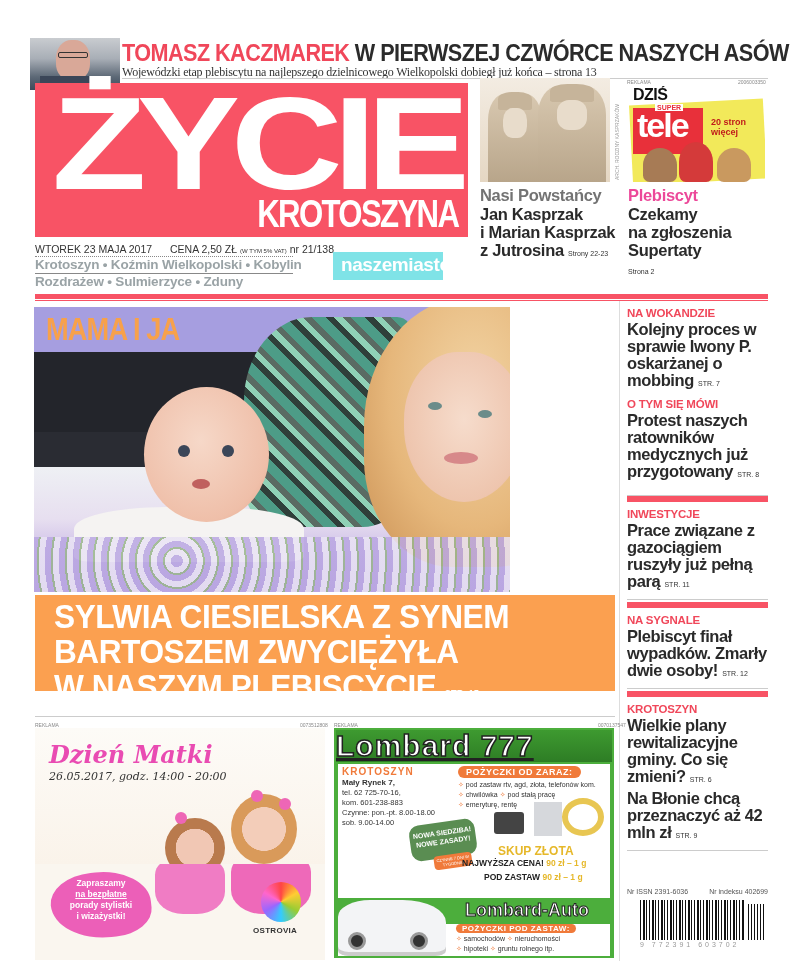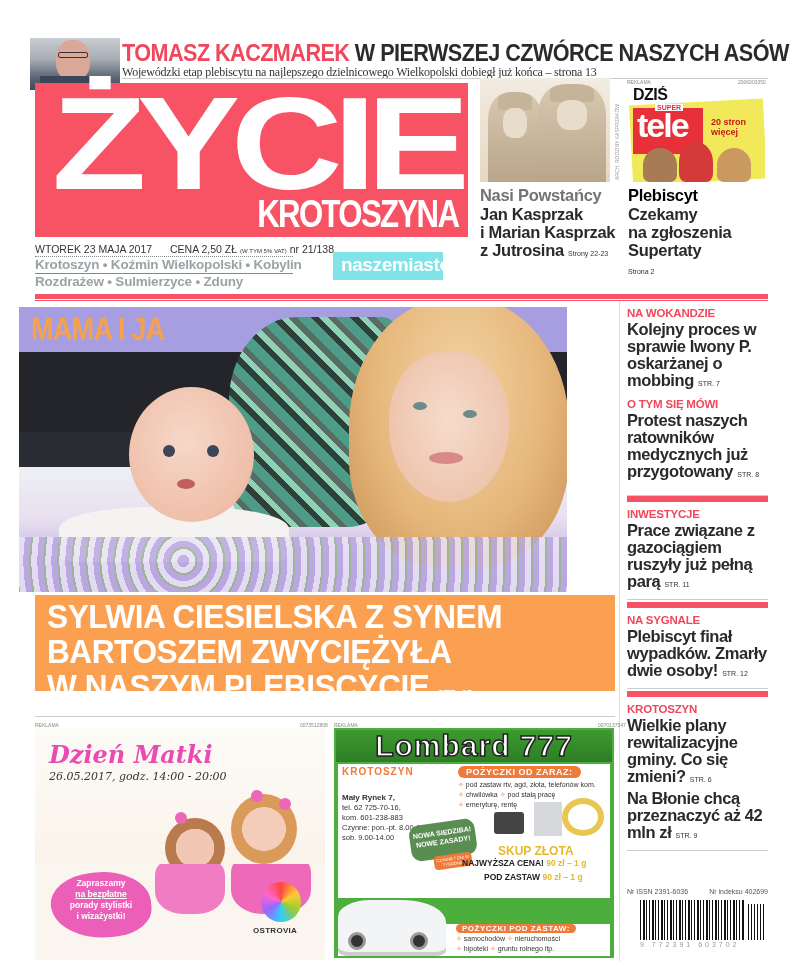--- a/index.html
+++ b/index.html
@@ -46,43 +46,43 @@
     #tele-ad .tele { position:absolute; left:10px; top:20px; font-weight:bold; font-size:34px; color:#fff; letter-spacing:-2px; }
     #tele-ad .super { position:absolute; left:28px; top:18px; font-size:7px; font-weight:bold; color:#e8303a; background:#fff; padding:0 2px; }
     #tele-ad .promo { position:absolute; left:84px; top:31px; font-size:9px; font-weight:bold; color:#c01b1b; }
     .chip { position:absolute; bottom:0; width:34px; height:34px; border-radius:50% 50% 20% 20%; }
 
     #teaser-left { left: 480px; top: 186px; width: 140px; }
     #teaser-left .kick { color:#737373; font-weight:bold; font-size:16.5px; letter-spacing:-0.3px; }
     #teaser-left .head { color:#2a2a2a; font-weight:bold; font-size:16.5px; line-height:18px; letter-spacing:-0.3px; }
     .pg { font-size:7px; font-weight:normal; color:#333; letter-spacing:0; }
     #teaser-right { left: 628px; top: 186px; width: 140px; }
-    #teaser-right .kick { color:#000000; font-weight:bold; font-size:16.5px; letter-spacing:-0.3px; }
+    #teaser-right .kick { color:#ec4899; font-weight:bold; font-size:16.5px; letter-spacing:-0.3px; }
     #teaser-right .head { color:#2a2a2a; font-weight:bold; font-size:16.5px; line-height:18px; letter-spacing:-0.3px; }
     #teaser-right .pg { display:block; margin-top:9px; }
     #main-rule { left: 35px; top: 294px; width: 733px; height: 5px; background:#f85365; }
     #main-rule2 { left: 35px; top: 300px; width: 733px; height:1px; background:#f85365; }
 
     
-    #main-photo { left: 19px; top: 307px; width: 548px; height: 285px; overflow:hidden; background:#2a2c33; }
+    #main-photo { left: 34px; top: 307px; width: 476px; height: 285px; overflow:hidden; background:#2a2c33; }
     #main-photo .band { position:absolute; left:0; top:0; width:100%; height:45px; background:#a69ee0; }
     #main-photo .kicker { position:absolute; left:12px; top:4px; font-weight:bold; font-size:32px; color:#f7a14b; letter-spacing:-1px; transform: scaleX(0.85); transform-origin:left top; }
     #main-photo .bg-dark { position:absolute; left:0; top:45px; width:100%; height:80px; background:#23252b; }
     #main-photo .bed { position:absolute; left:0; top:160px; width:100%; height:130px; background:linear-gradient(180deg,#eef0f4 0%,#e7dff0 40%,#c9b8e6 70%,#b7a2db 100%); }
     #main-photo .blanket { position:absolute; left:0; top:230px; width:100%; height:60px; background: repeating-radial-gradient(circle at 30% 40%, #b9a6e2 0 6px, #e9e3f4 6px 12px, #97b48a 12px 14px); opacity:0.85; }
     #main-photo .mom-hair { position:absolute; left:330px; top:-10px; width:220px; height:270px; background: radial-gradient(ellipse at 50% 35%, #f2d4a4 0%, #e6b77b 55%, #c98f52 100%); border-radius:48% 48% 40% 40%; }
     #main-photo .mom-face { position:absolute; left:370px; top:45px; width:120px; height:150px; background: radial-gradient(ellipse at 50% 45%, #f6dccc 0%, #eec5ae 70%, #dcab92 100%); border-radius:45% 45% 50% 50%; }
     #main-photo .scarf { position:absolute; left:210px; top:10px; width:170px; height:210px; background: repeating-linear-gradient(45deg,#4d9c87 0 10px,#2f3f3a 10px 16px,#8fd1b6 16px 22px,#5a6b63 22px 28px); border-radius:40% 10% 30% 20%; }
     #main-photo .baby-head { position:absolute; left:110px; top:80px; width:125px; height:135px; background: radial-gradient(ellipse at 45% 40%, #f6d8c8 0%, #efbfa9 70%, #dea088 100%); border-radius:50%; }
     #main-photo .baby-body { position:absolute; left:40px; top:200px; width:230px; height:55px; background:#f5f3f2; border-radius:40% 40% 10% 10%; }
     #main-photo .eye { position:absolute; width:12px; height:12px; background:#3b4658; border-radius:50%; }
     #main-photo .mouth { position:absolute; width:18px; height:10px; background:#c0605e; border-radius:50%; }
 
     
-    #main-headline { left: 35px; top: 595px; width: 580px; height: 96px; background:#fba050; padding: 4px 0 0 12px; }
+    #main-headline { left: 35px; top: 595px; width: 580px; height: 96px; background:#fba050; padding: 4px 0 0 19px; }
     #main-headline .line { display:block; color:#fff; font-weight:bold; font-size:34px; line-height:35px; letter-spacing:-0.5px; white-space:nowrap; transform: scaleX(0.93); transform-origin:left top; }
     #main-headline .pg { color:#fff; font-size:10px; font-weight:bold; }
 
     
     #right-col { left: 627px; top: 301px; width: 141px; }
     .rc-story { padding: 6px 0 6px 0; }
     .rc-kick { color:#f0475a; font-weight:bold; font-size:11.5px; letter-spacing:-0.2px; display:block; margin-bottom:2px; }
     .rc-head { color:#2a2a2a; font-weight:bold; font-size:16.5px; line-height:17px; letter-spacing:-0.4px; }
     .rc-head + .rc-head { margin-top: 2px; }
     .rc-sep { height: 1px; background:#ccc; }
@@ -106,24 +106,24 @@
     #ad1-cont .splash { position:absolute; left:16px; top:8px; width:100px; height:66px; background:#ec5fb8; border-radius:45% 55% 40% 60%; transform:rotate(-6deg); }
     #ad1-cont .txt { position:absolute; left:22px; top:14px; width:88px; font-size:8.5px; color:#fff; text-align:center; line-height:11px; font-weight:bold; }
     #ad1-cont .txt .u { text-decoration: underline; }
     .girl { position:absolute; border-radius:50%; }
     #ad1-cont .logo { position:absolute; left:226px; top:18px; width:40px; height:40px; border-radius:50%; background: conic-gradient(#f44,#fc3,#9c3,#3cf,#96f,#f6c,#f44); }
     #ad1-cont .logo-txt { position:absolute; left:218px; top:62px; font-size:8px; font-weight:bold; color:#333; letter-spacing:0.3px; }
 
     #ad2-label { left: 334px; top: 722px; }
     #ad2-code { left: 598px; top: 722px; }
     #ad2 { left: 334px; top: 728px; width: 280px; height: 230px; background:#4cae3c; overflow:hidden; }
-    #ad2 .hdr { position:absolute; left:2px; top:2px; width:276px; height:32px; background: linear-gradient(180deg,#3e9a30,#2e7d25); color:#fff; font-weight:bold; font-size:30px; text-align:center; line-height:32px; letter-spacing:1px; -webkit-text-stroke: 1.5px #222; }
+    #ad2 .hdr { position:absolute; left:2px; top:2px; width:276px; height:32px; background: linear-gradient(180deg,#3e9a30,#2e7d25); color:#fff; font-weight:bold; font-size:30px; line-height:32px; letter-spacing:1px;text-decoration:underline; -webkit-text-stroke: 1.5px #222; }
     #ad2 .panel { position:absolute; left:4px; top:36px; width:272px; height:134px; background:#fff; }
     #ad2 .city { position:absolute; left:4px; top:2px; font-weight:bold; font-size:10px; color:#f07a3a; letter-spacing:1px; }
-    #ad2 .addr { position:absolute; left:4px; top:14px; font-size:7.5px; color:#333; line-height:10px;margin-top:15px; }
+    #ad2 .addr { position:absolute; left:4px; top:14px; font-size:7.5px; color:#333; line-height:10px; }
     #ad2 .addr b { font-size:8px; }
     #ad2 .addr2 { position:absolute; left:4px; top:74px; font-size:6.5px; color:#333; line-height:9px; }
     #ad2 .addr2 b { font-size:8px; }
     #ad2 .pill { position:absolute; left:120px; top:2px; background:#f07a3a; color:#fff; font-weight:bold; font-size:9px; padding:1px 8px; border-radius:8px; letter-spacing:0.5px; }
     #ad2 .bul { position:absolute; left:120px; top:16px; font-size:7px; color:#333; line-height:10px; }
     #ad2 .bul .d { color:#f07a3a; }
     #ad2 .bubble { position:absolute; left:72px; top:58px; width:66px; height:36px; background:#5a8d52; color:#fff; font-weight:bold; font-size:7px; text-align:center; padding-top:6px; border-radius:10px; transform:rotate(-8deg); line-height:9px; }
     #ad2 .bubble2 { position:absolute; left:96px; top:90px; width:38px; height:14px; background:#f07a3a; color:#fff; font-size:4px; text-align:center; border-radius:4px; transform:rotate(-8deg); padding-top:2px; }
     #ad2 .ring { position:absolute; left:224px; top:34px; width:42px; height:38px; border:6px solid #e8c652; border-radius:50%; }
     #ad2 .phone { position:absolute; left:156px; top:48px; width:30px; height:22px; background:#444; border-radius:3px; }
@@ -334,20 +334,21 @@
     </div>
     <div class="phone"></div>
     <div class="laptop"></div>
     <div class="ring"></div>
     <div class="bubble">NOWA SIEDZIBA! NOWE ZASADY!</div>
     <div class="bubble2">CZYNNE 7 DNI W TYGODNIU</div>
     <div class="skup">SKUP ZŁOTA</div>
     <div class="price1"><span>NAJWYŻSZA CENA!</span> <span class="gold">90 zł – 1 g</span></div>
     <div class="price2"><span>POD ZASTAW</span> <span class="gold">90 zł – 1 g</span></div>
   </div>
+  <div class="auto-hdr">Lombard-Auto</div>
   <div class="auto-panel">
     <div class="pill2">POŻYCZKI POD ZASTAW:</div>
     <div class="bul2">
       <div><span class="d">✧</span> <span>samochodów</span> <span class="d">✧</span> <span>nieruchomości</span></div>
       <div><span class="d">✧</span> <span>hipoteki</span> <span class="d">✧</span> <span>gruntu rolnego itp.</span></div>
     </div>
   </div>
   <div class="car">
     <div class="wheel" style="left:10px;top:32px;"></div>
     <div class="wheel" style="left:72px;top:32px;"></div>

